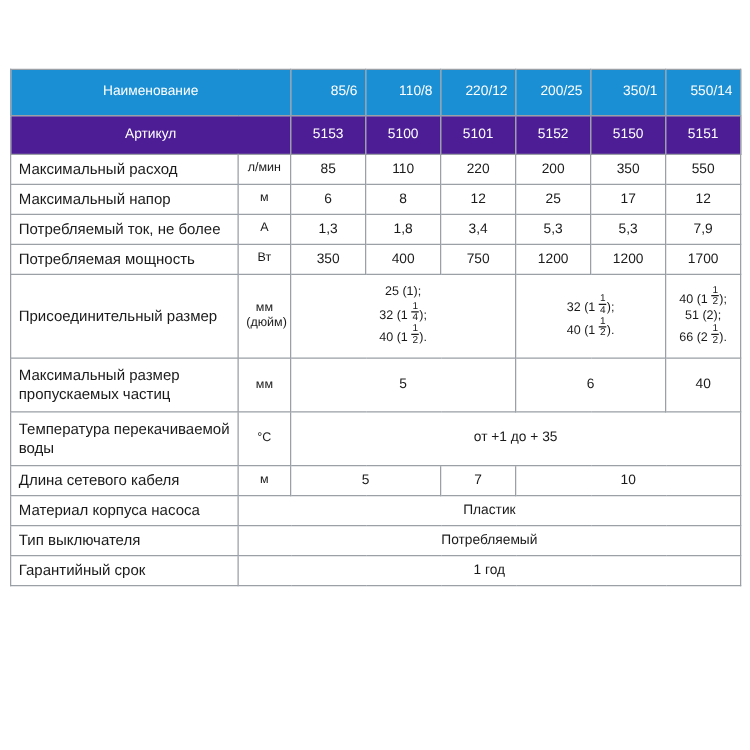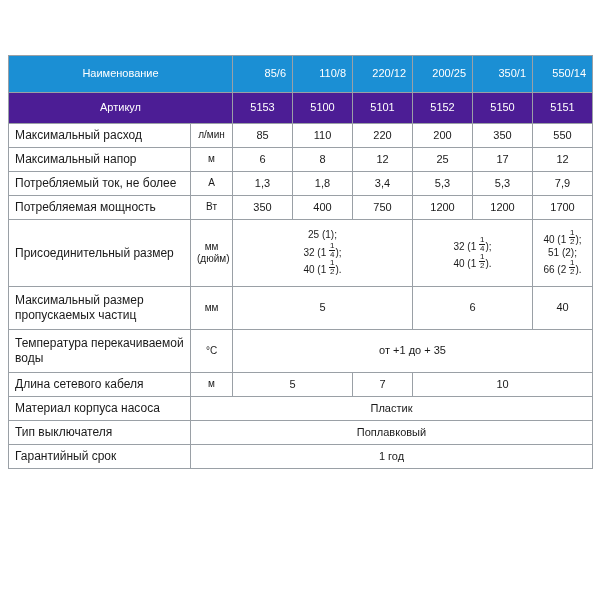--- a/index.html
+++ b/index.html
@@ -182,21 +182,21 @@
           <td colspan="2" class="val">5</td>
           <td colspan="1" class="val">7</td>
           <td colspan="3" class="val">10</td>
         </tr>
         <tr>
           <td class="label">Материал корпуса насоса</td>
           <td colspan="7" class="val">Пластик</td>
         </tr>
         <tr>
           <td class="label">Тип выключателя</td>
-          <td colspan="7" class="val">Поплавковый</td>
+          <td colspan="7" class="val">Потребляемый</td>
         </tr>
         <tr>
           <td class="label">Гарантийный срок</td>
           <td colspan="7" class="val">1 год</td>
         </tr>
       </tbody>
   </table>
 </div>
 
 </body></html>

